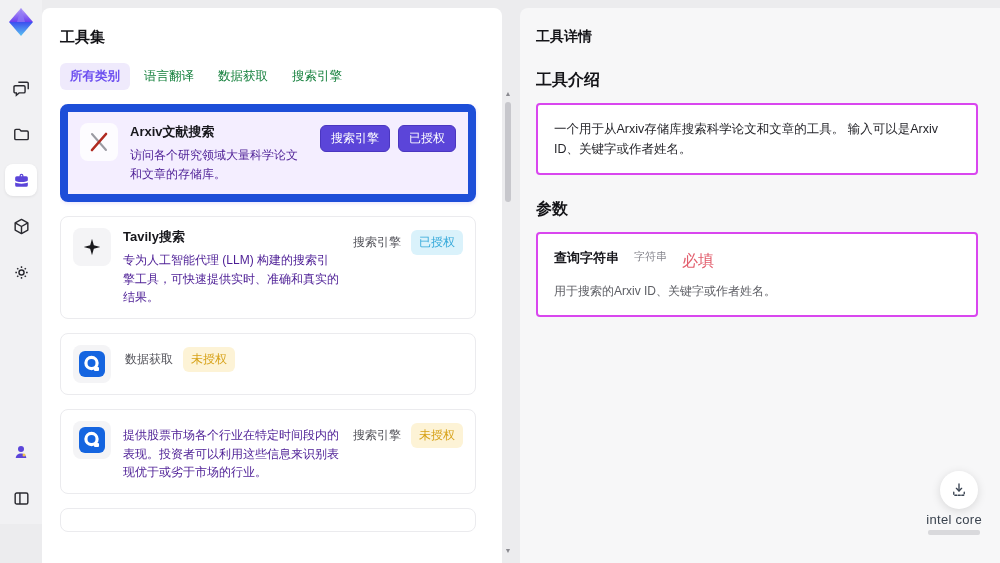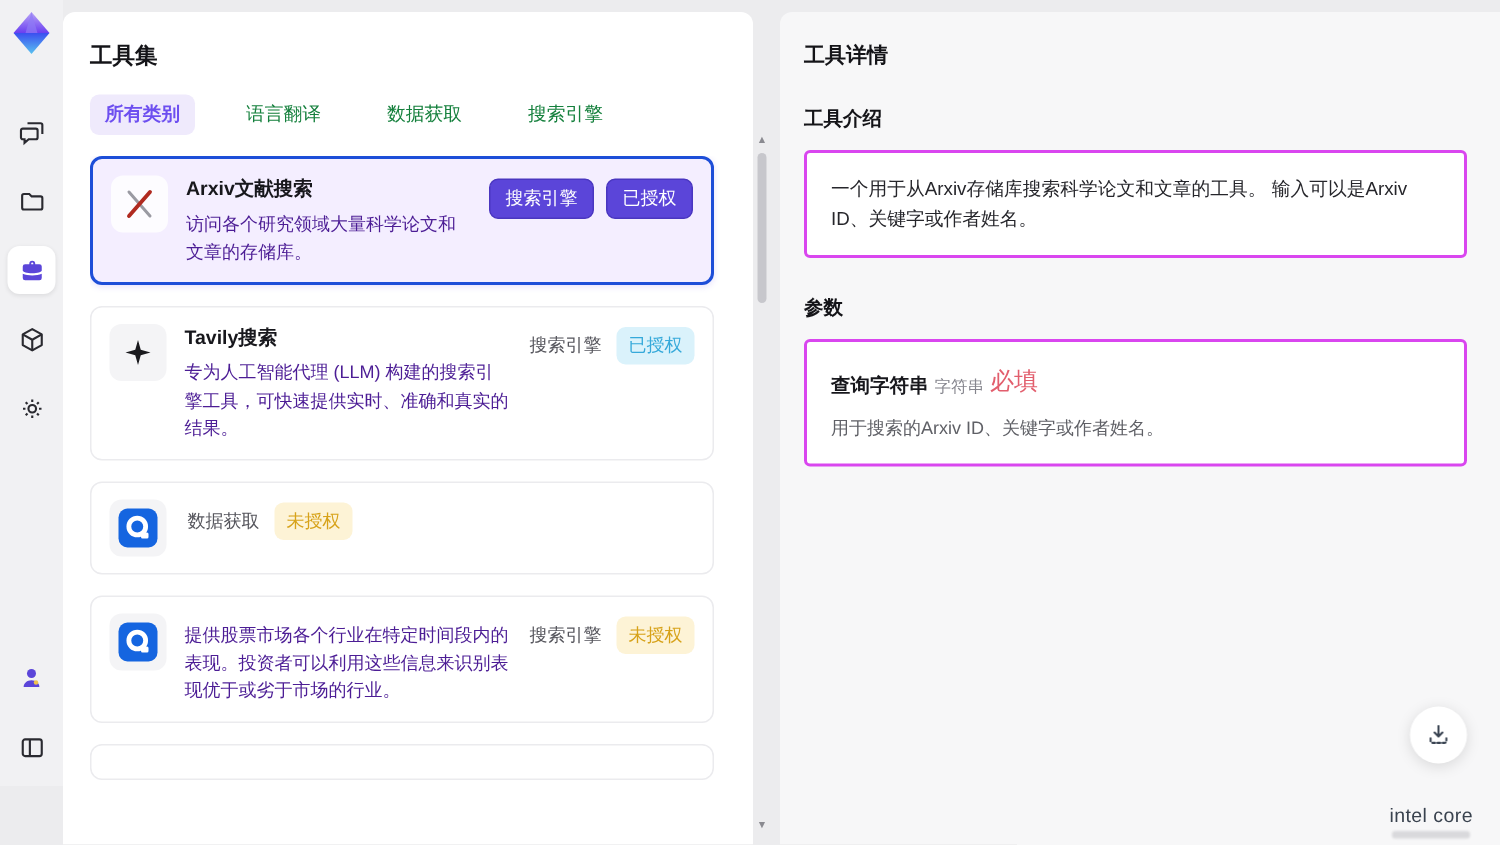--- a/index.html
+++ b/index.html
@@ -30,34 +30,34 @@
     width:460px; background:#ffffff; border-radius:8px 8px 0 0;
     padding:16px 10px 0 18px; display:flex; flex-direction:column; height:555px;
   }
   .panel-detail {
     flex:1; background:#f7f7f8; margin-left:6px; border-radius:8px 0 0 0;
     padding:16px 22px 0 16px; height:555px; position:relative;
   }
 
   .list-title { font-size:15px; font-weight:bold; color:#141418; margin:4px 0 16px; }
 
-  .tabs { display:flex; align-items:center; gap:24px; margin-bottom:14px; }
+  .tabs { display:flex; align-items:center; gap:4px; margin-bottom:14px; }
   .tab {
     font-size:12.5px; color:#15803d; padding:5px 10px; border-radius:6px; cursor:pointer;
     white-space:nowrap;
   }
   .tab.active { background:#efeafc; color:#6d4ff0; font-weight:bold; }
 
   .list-wrap { position:relative; flex:1; overflow:hidden; padding-right:16px; }
   .tool-card {
     border:1px solid #ebebee; border-radius:8px; background:#fff;
     padding:11px 12px; display:flex; gap:12px; margin-bottom:14px; cursor:pointer;
   }
   .tool-card.selected {
-    border:2px solid #1d4ed8; background:#f4eeff; box-shadow:0 1px 4px rgba(120,90,240,.18);
+    border:8px solid #1d4ed8; background:#f4eeff; box-shadow:0 1px 4px rgba(120,90,240,.18);
   }
   .tool-ico {
     width:38px; height:38px; border-radius:8px; background:#f4f4f6; flex-shrink:0;
     display:flex; align-items:center; justify-content:center; overflow:hidden;
   }
   .tool-card.selected .tool-ico { background:#fdfcff; }
   .tool-body { flex:1; min-width:0; }
   .tool-name { font-size:13px; font-weight:bold; color:#17171c; }
   .tool-desc { font-size:12px; color:#4c1d95; line-height:1.55; margin-top:5px; }
   .tool-tags { display:flex; gap:8px; flex-shrink:0; align-items:flex-start; padding-top:2px; }
@@ -77,38 +77,38 @@
   }
   .scroll-arrow { font-size:7px; color:#8a8a90; line-height:8px; flex-shrink:0; }
   .scroll-track { flex:1; width:8px; position:relative; }
   .scroll-thumb {
     position:absolute; top:4px; left:1px; width:6px; height:100px;
     background:#c7c7cc; border-radius:3px;
   }
 
   
   .detail-title { font-size:14px; font-weight:bold; color:#141418; margin:4px 0 0; }
-  .section-h { font-size:13px; font-weight:bold; color:#141418; margin-top:24px; }
+  .section-h { font-size:16px; font-weight:bold; color:#141418; margin-top:24px; }
   .card {
     background:#fff; border:2px solid #d946ef; border-radius:4px;
     padding:14px 16px; margin-top:12px; font-size:12.5px; color:#26262b; line-height:1.6;
   }
-  .param-head { display:flex; align-items:flex-end; gap:4px; }
+  .param-head { display:flex; align-items:flex-start; gap:15px; }
   .param-name { font-size:13px; font-weight:bold; color:#17171c; }
   .param-type { font-size:11px; color:#85858d; }
   .param-req { font-size:16px; color:#e25e6d; }
   .param-desc { font-size:12px; color:#5f6066; margin-top:8px; }
 
   
   .fab {
     position:fixed; right:22px; bottom:54px; width:38px; height:38px; border-radius:50%;
     background:#fff; box-shadow:0 2px 10px rgba(0,0,0,.13); display:flex;
     align-items:center; justify-content:center; cursor:pointer;
   }
-  .intel-badge { position:fixed; right:18px; bottom:4px; }
+  .intel-badge { position:fixed; right:18px; bottom:28px; }
   .intel-text { font-size:13px; color:#39424e; letter-spacing:.3px; }
   .intel-sub { width:52px; height:5px; background:#d9d9dc; border-radius:2px; margin:3px auto 0; filter:blur(.6px); }
 </style>
 </head>
 <body>
 
 <div class="app">
 
   <div class="rail">
     <svg class="logo" viewBox="0 0 30 32">

